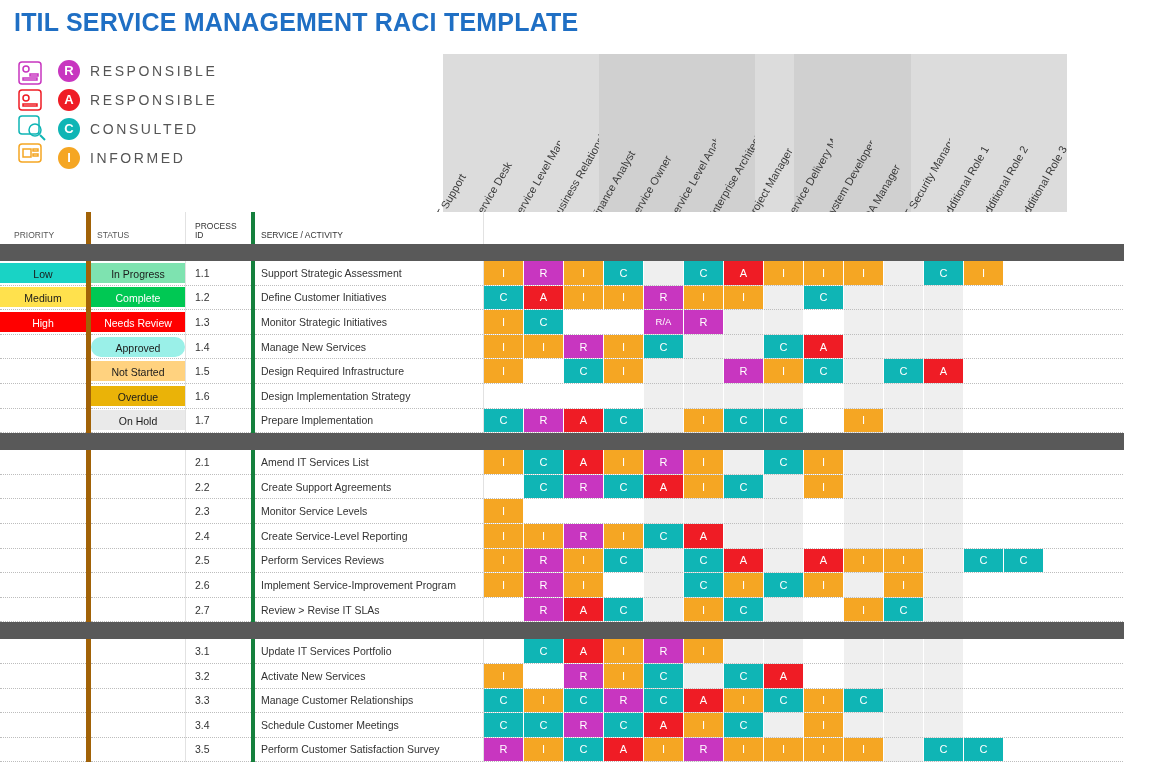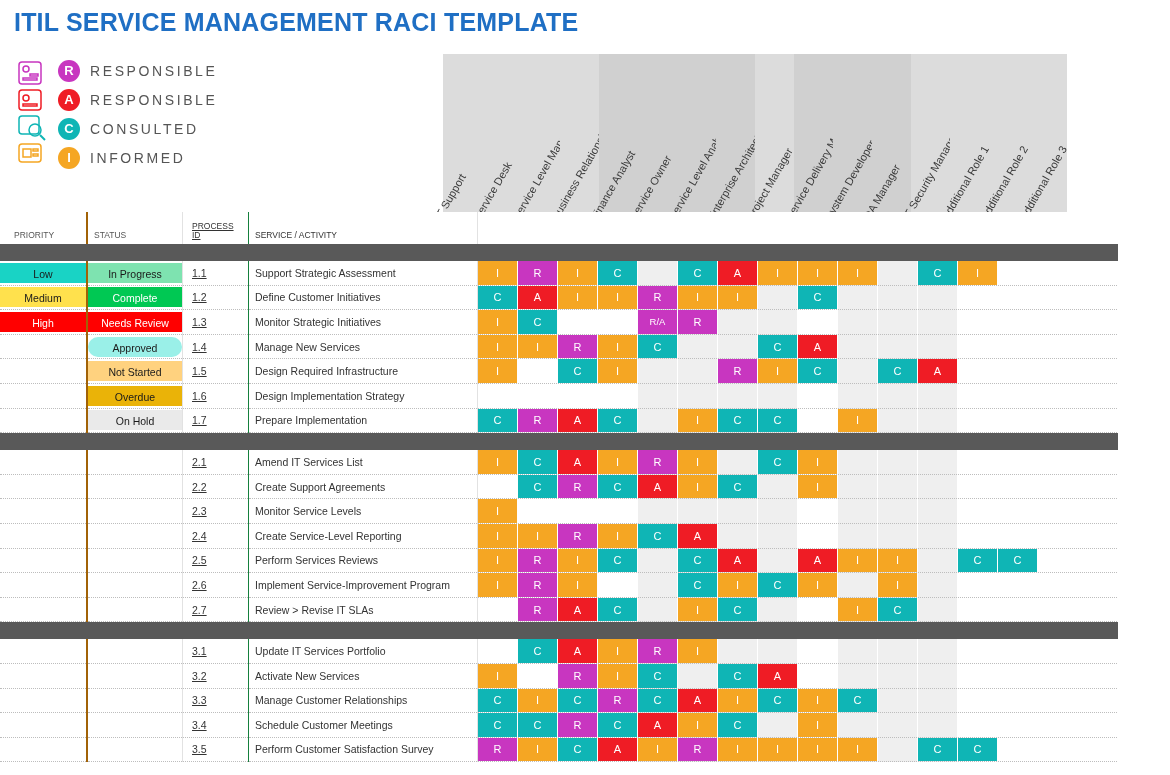--- a/index.html
+++ b/index.html
@@ -51,23 +51,23 @@
   .hdr-td{
     font-size:8.5px;color:#555;text-align:left;
     vertical-align:bottom;padding:0 0 4px 4px;height:28px;
     background:#fff;
   }
   .rowcell{
     height:23.6px;font-size:10.5px;
     border-bottom:1px dotted #bdbdbd;
     background:#fff;
   }
-  .c-priority{width:72px;text-align:center;border-right:2px solid #a16207;}
+  .c-priority{width:72px;text-align:center;border-right:5px solid #a16207;}
   .c-status{width:88px;text-align:center;border-right:1px solid #e2e2e2;}
-  .c-pid{width:56px;padding-left:9px;border-right:1px solid #15803d;color:#333;text-decoration:underline;}
+  .c-pid{width:56px;padding-left:9px;border-right:4px solid #15803d;color:#333;}
   .c-act{width:222px;padding-left:6px;border-right:1px solid #e2e2e2;color:#333;}
   .c-raci{width:39px;text-align:center;color:#fff;font-size:11px;font-weight:normal;
     border-right:1px solid #ffffff;}
   .sep-row td{height:17px;background:#595959;border:0;}
   .pill{
     display:block;margin:0 auto;width:100%;height:20px;line-height:23.6px;
     font-size:10.5px;
   }
   .raci-chip{
     display:flex;align-items:center;justify-content:center;

